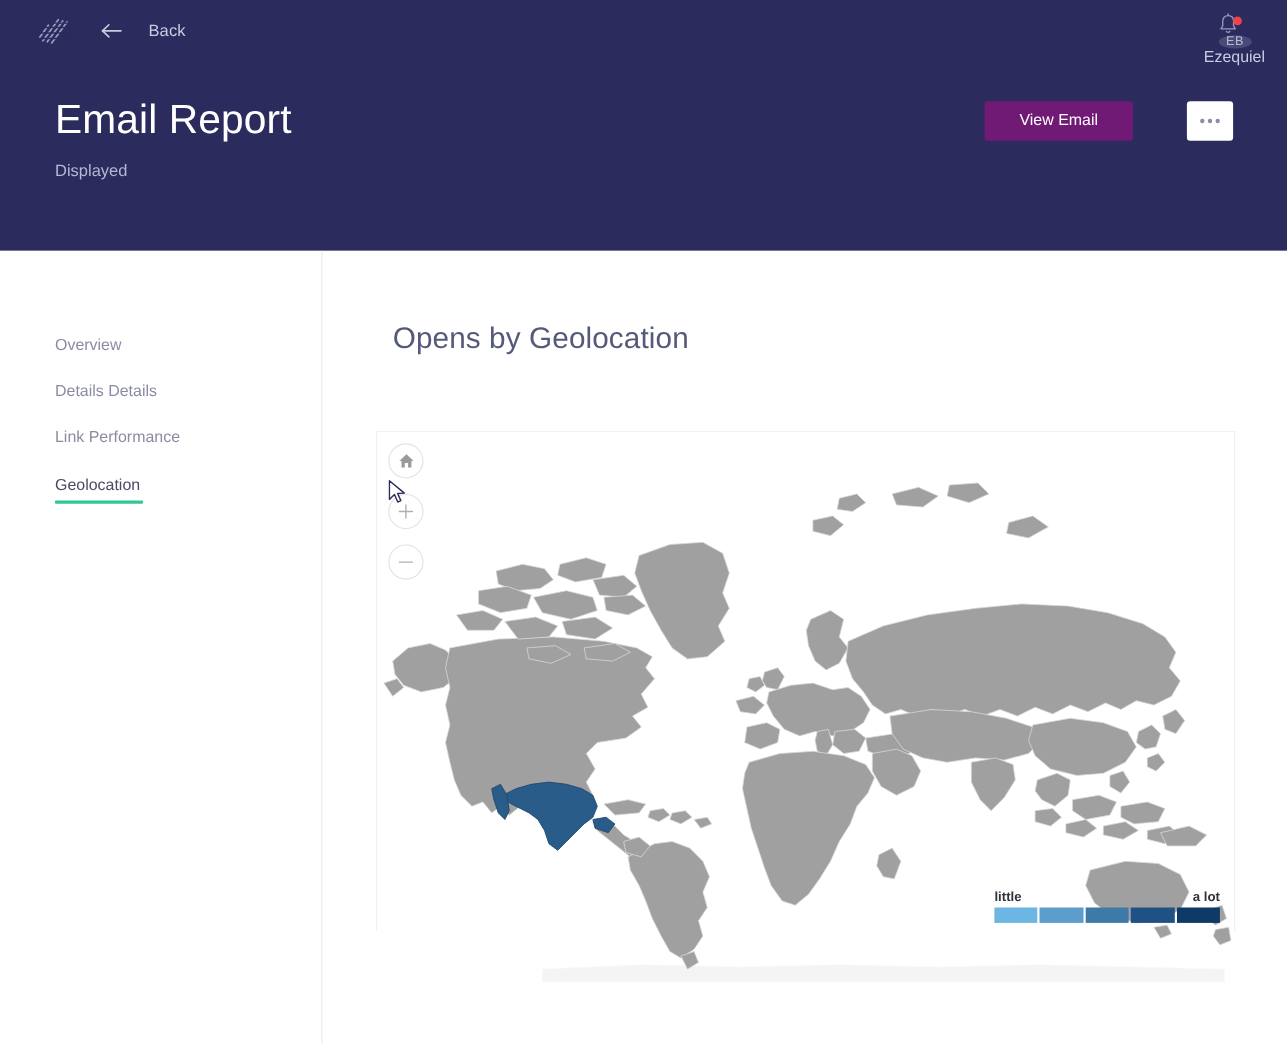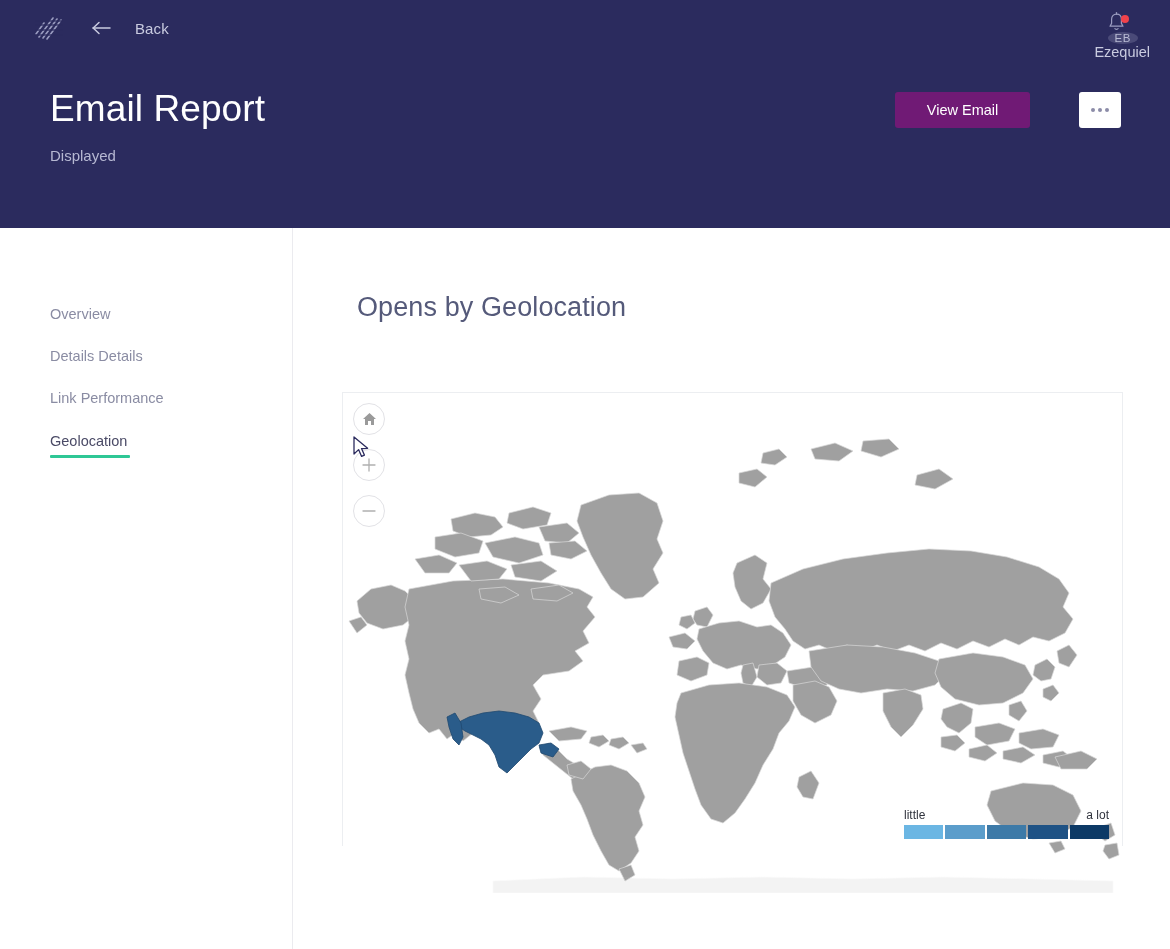--- a/index.html
+++ b/index.html
@@ -194,20 +194,21 @@
   }
 
   
   .map-card {
     position: absolute;
     left: 49px; top: 164px;
     width: 781px;
     height: 454px;
     background: #ffffff;
     border: 1px solid #eceef1;
+    font-weight: bold;
   }
   .map-svg {
     position: absolute;
     left: 0; top: 0;
     width: 779px;
     height: 500px;
     display: block;
   }
 
   .map-controls {

